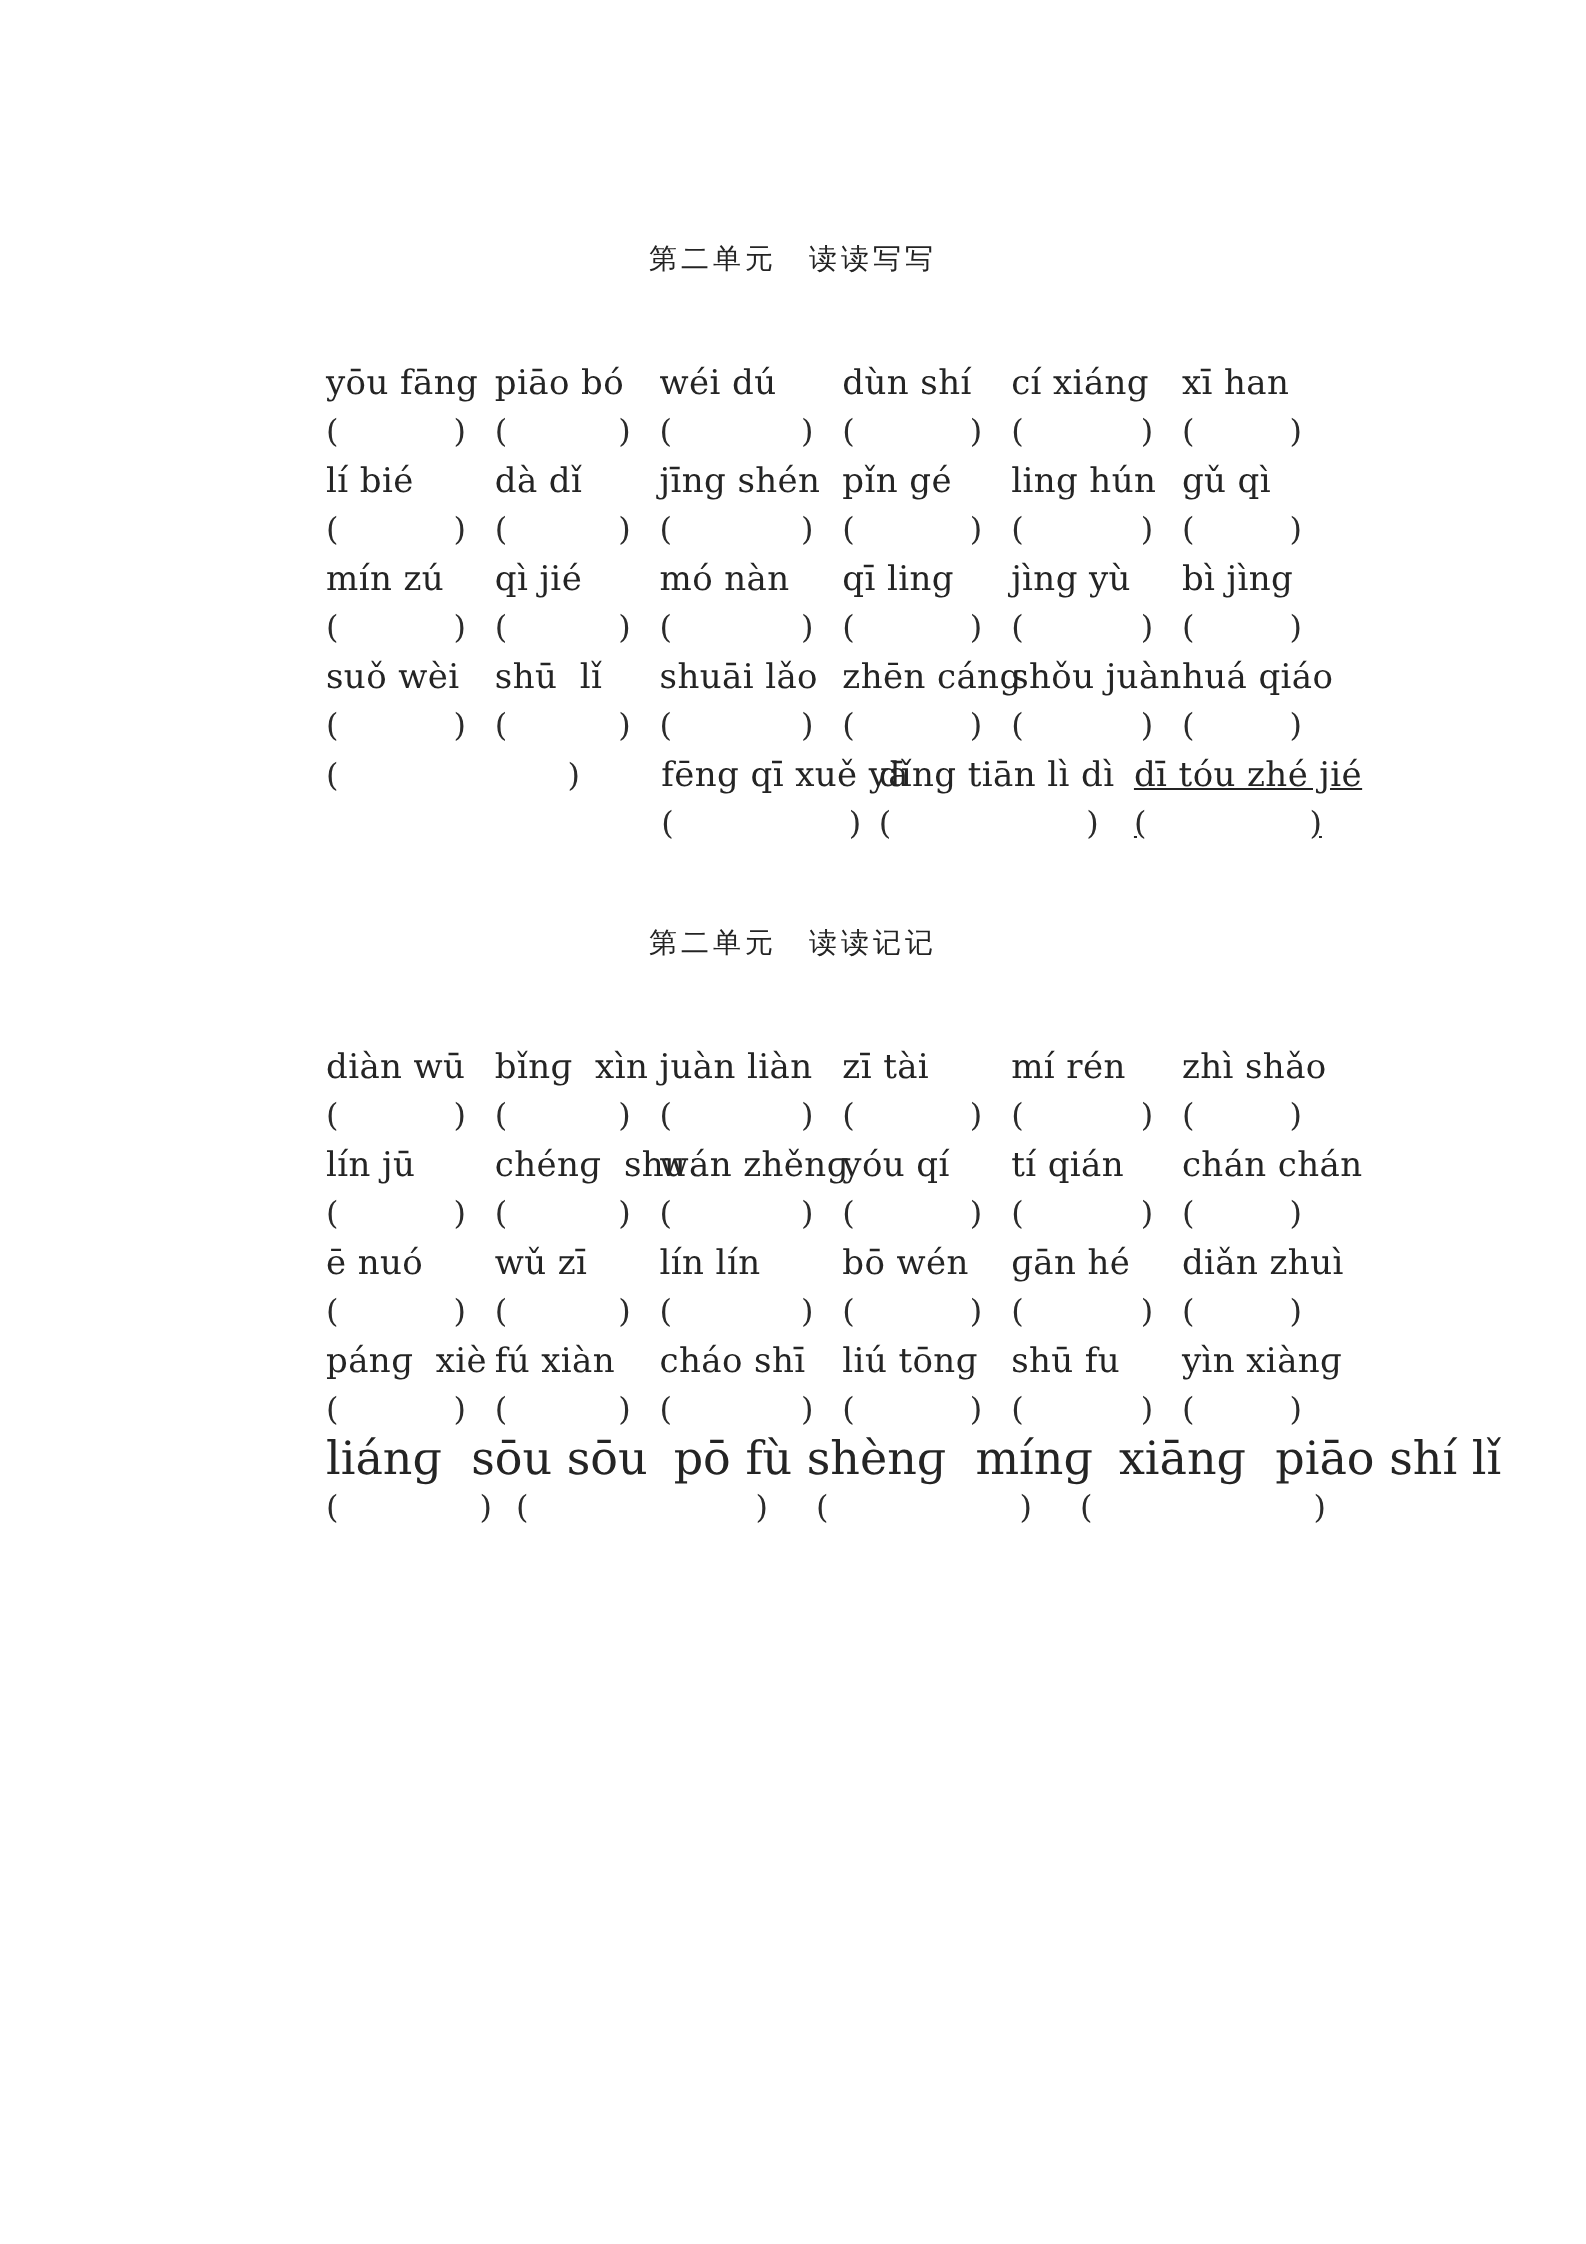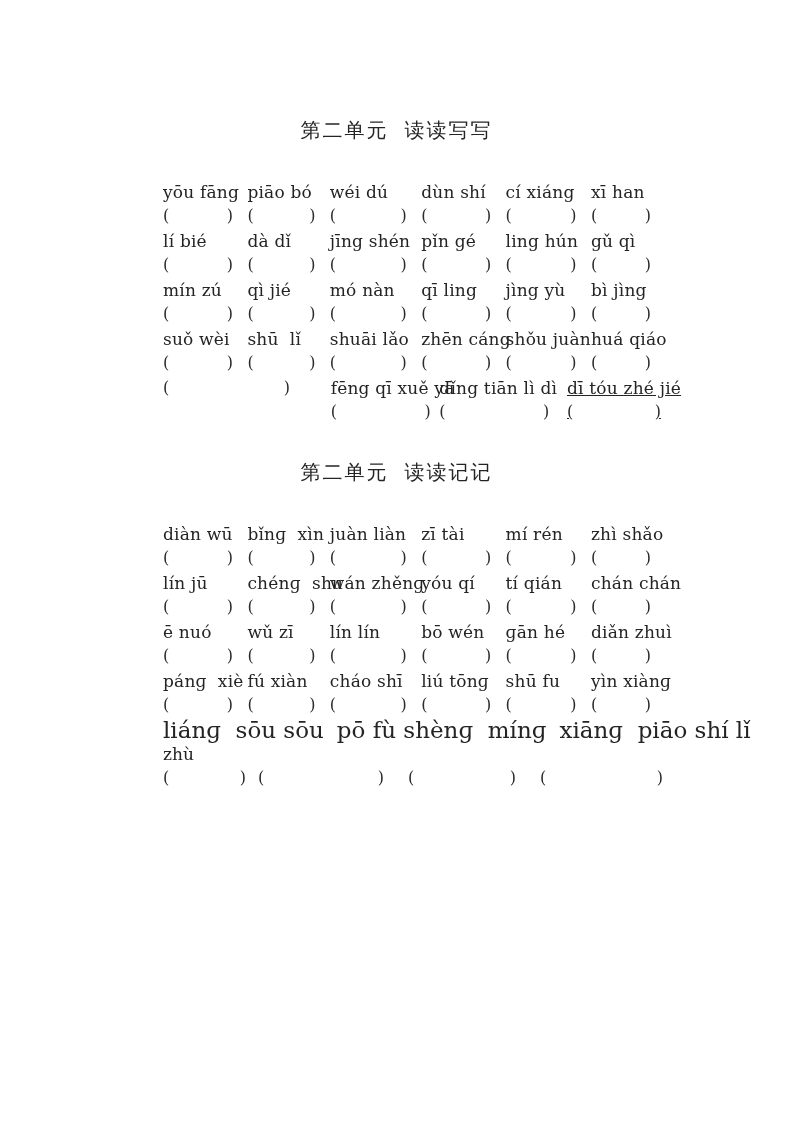--- a/index.html
+++ b/index.html
@@ -9,21 +9,21 @@
     background:#ffffff;
     color:#242424;
     font-family:"DejaVu Serif","Liberation Serif",serif;
     overflow:hidden;
   }
   .unit{position:absolute;left:0;right:0;}
   #unit1{top:120px;}
   #unit2{top:462px;}
   .title{
     margin:0;text-align:center;
-    font-size:20px;font-weight:400;
+    font-size:14px;font-weight:400;
     letter-spacing:2px;line-height:20px;
   }
   .title .title-name{margin-left:16px;}
   .grid{margin-left:163px;width:502px;margin-top:40px;}
   #unit2 .grid{}
   .row{display:flex;margin-bottom:1px;justify-content:space-between;}
   .cell{flex:0 0 auto;}
   .pinyin{
     font-size:17px;line-height:24px;height:24px;
     white-space:pre;letter-spacing:0.2px;
@@ -454,21 +454,20 @@
           </div>
           <div class="cell">
             <div class="pinyin">yìn xiànɡ</div>
             <div class="parens">
               <span>(</span>
               <span>)</span>
             </div>
           </div>
         </div>
         <div class="phrase-line"><span class="phrase">liánɡ  sōu sōu</span><span class="phrase">pō fù shènɡ  mínɡ</span><span class="phrase">xiānɡ  piāo shí lǐ</span></div>
-        <div class="tail-line">zhù</div>
         <div class="row row4b">
           <div class="cell">
             <div class="parens">
               <span>(</span>
               <span>)</span>
             </div>
           </div>
           <div class="cell">
             <div class="parens">
               <span>(</span>

